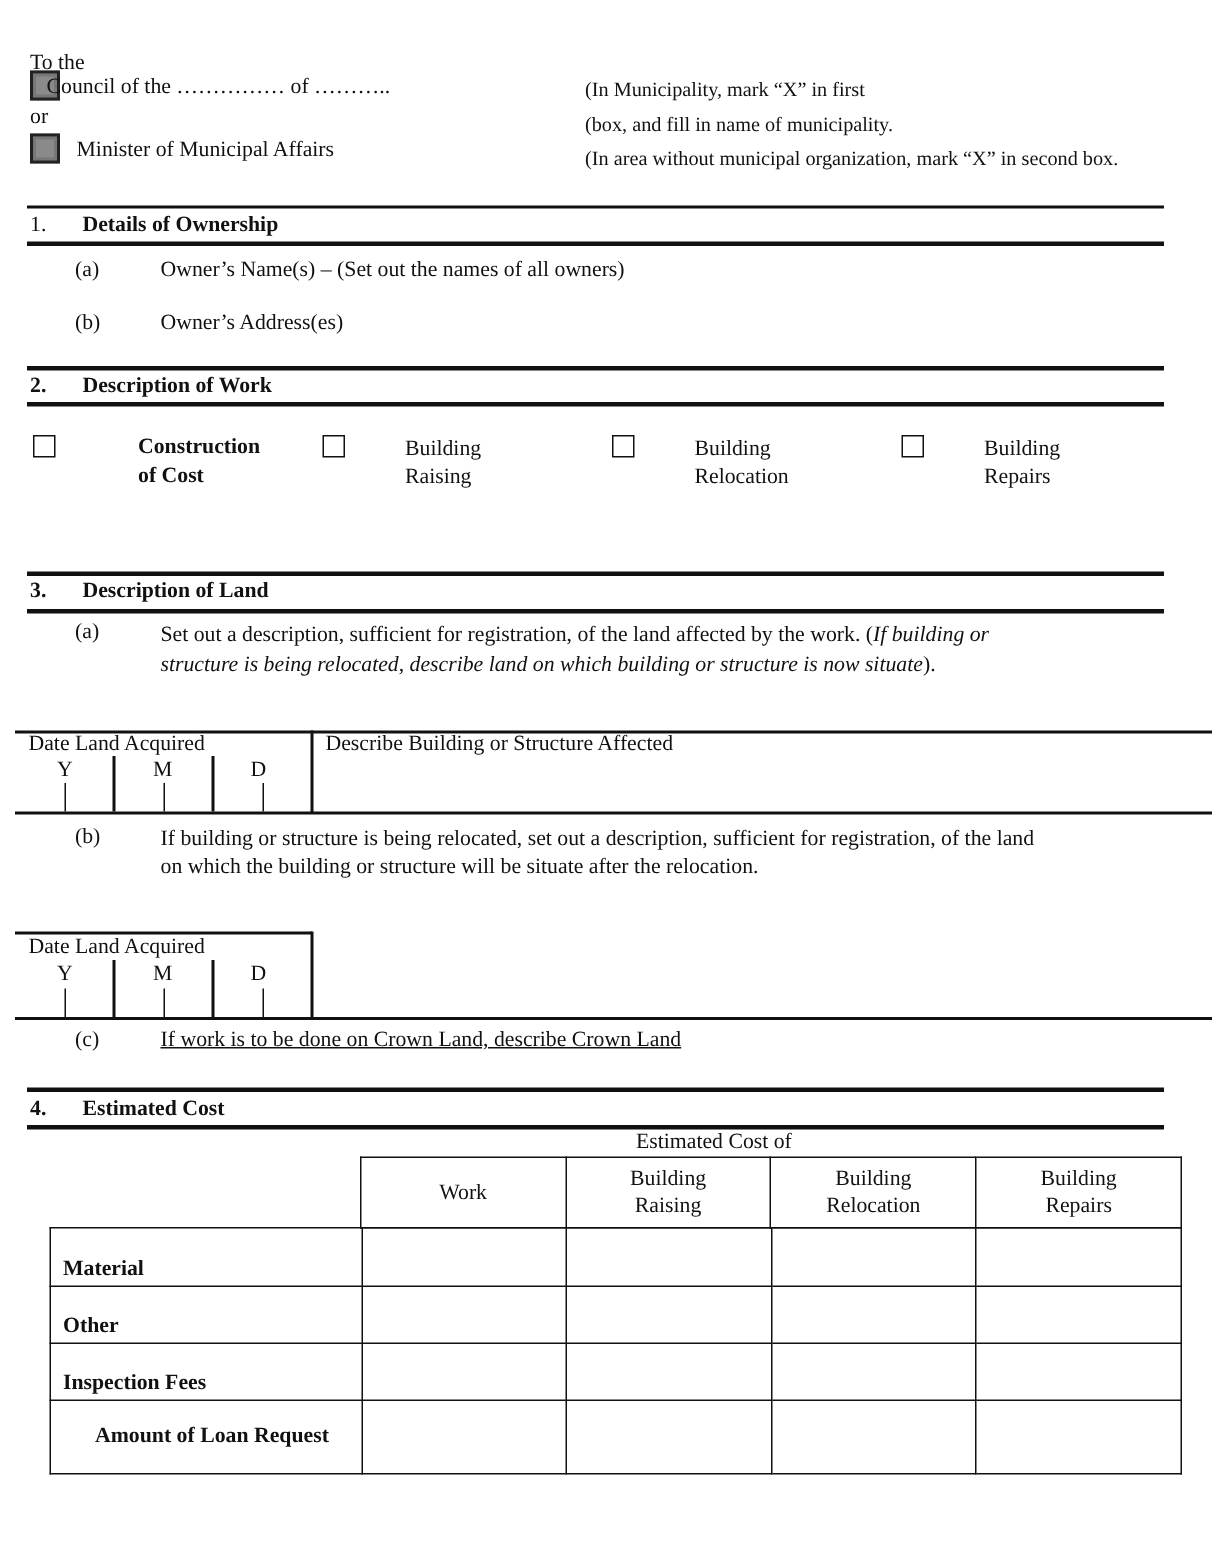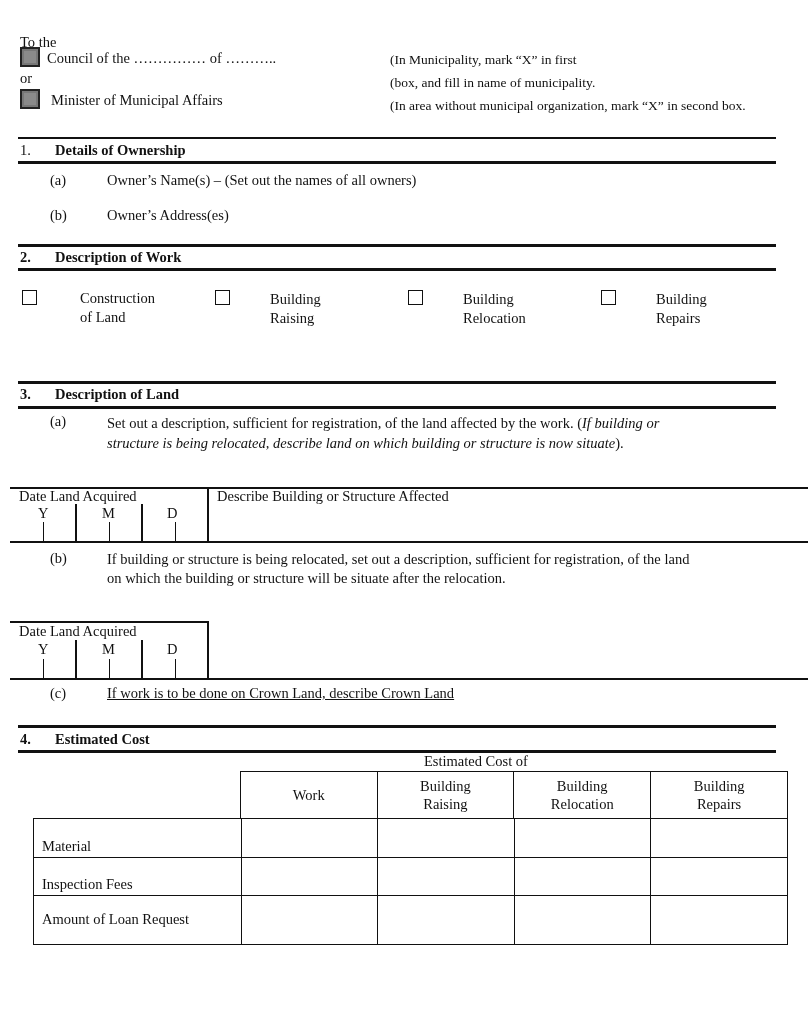--- a/index.html
+++ b/index.html
@@ -35,21 +35,21 @@
   }
   .center { text-align: center; }
   .lbl { vertical-align: bottom; padding-left: 8px !important; padding-bottom: 2px !important; }
 </style>
 </head>
 <body>
 
 <div class="abs" style="left:20px;top:6px;margin-top:28px;">To the</div>
 
 <div class="gbox" style="left:20px;top:47px;"></div>
-<div class="abs" style="left:47px;top:50px;">Council of the …………… of ………..</div>
+<div class="abs" style="left:31px;top:50px;">Council of the …………… of ………..</div>
 <div class="abs" style="left:20px;top:70px;">or</div>
 <div class="gbox" style="left:20px;top:89px;"></div>
 <div class="abs" style="left:51px;top:92px;">Minister of Municipal Affairs</div>
 
 <div class="abs" style="left:390px;top:52px;font-size:13.5px;">(In Municipality, mark “X” in first</div>
 <div class="abs" style="left:390px;top:75px;font-size:13.5px;">(box, and fill in name of municipality.</div>
 <div class="abs" style="left:390px;top:98px;font-size:13.5px;">(In area without municipal organization, mark “X” in second box.</div>
 
 <div class="rule thin" style="top:137px;"></div>
 <div class="abs" style="left:20px;top:142px;">1.</div>
@@ -60,23 +60,23 @@
 <div class="abs" style="left:107px;top:172px;">Owner’s Name(s) – (Set out the names of all owners)</div>
 <div class="abs" style="left:50px;top:207px;">(b)</div>
 <div class="abs" style="left:107px;top:207px;">Owner’s Address(es)</div>
 
 <div class="rule thick" style="top:244px;"></div>
 <div class="abs bold" style="left:20px;top:249px;">2.</div>
 <div class="abs bold" style="left:55px;top:249px;">Description of Work</div>
 <div class="rule thick" style="top:268px;"></div>
 
 <div class="cbox" style="left:22px;top:290px;"></div>
-<div class="abs" style="left:80px;top:289px;line-height:19px;">
+<div class="abs" style="left:92px;top:289px;line-height:19px;font-weight:bold;">
   <div>Construction</div>
-  <div>of Land</div>
+  <div>of Cost</div>
 </div>
 <div class="cbox" style="left:215px;top:290px;"></div>
 <div class="abs" style="left:270px;top:290px;line-height:19px;">
   <div>Building</div>
   <div>Raising</div>
 </div>
 <div class="cbox" style="left:408px;top:290px;"></div>
 <div class="abs" style="left:463px;top:290px;line-height:19px;">
   <div>Building</div>
   <div>Relocation</div>
@@ -157,37 +157,44 @@
           <div>Relocation</div>
         </td>
     <td class="center" style="width:137px;line-height:18px;">
           <div>Building</div>
           <div>Repairs</div>
         </td>
   </tr>
 </tbody>
   </table>
 
-<table class="cost" style="left:33px;top:818px;width:755px;">
+<table class="cost" style="left:33px;top:818px;width:755px;font-weight:bold;">
   <tbody>
       <tr style="height:39px;">
     <td class="lbl" style="width:200px;">Material</td>
     <td style="width:137px;"></td>
     <td style="width:137px;"></td>
     <td style="width:137px;"></td>
     <td style="width:137px;"></td>
   </tr>
   <tr style="height:38px;">
+    <td class="lbl">Other</td>
+    <td></td>
+    <td></td>
+    <td></td>
+    <td></td>
+  </tr>
+  <tr style="height:38px;">
     <td class="lbl">Inspection Fees</td>
     <td></td>
     <td></td>
     <td></td>
     <td></td>
   </tr>
-  <tr style="height:49px;">
+  <tr style="height:49px;text-align:center;">
     <td class="lbl" style="vertical-align:middle;">Amount of Loan Request</td>
     <td></td>
     <td></td>
     <td></td>
     <td></td>
   </tr>
 </tbody>
   </table>
 
 </body></html>

